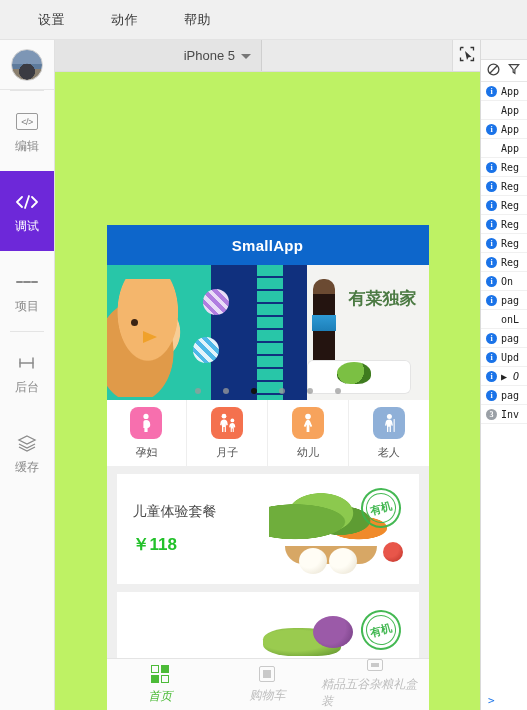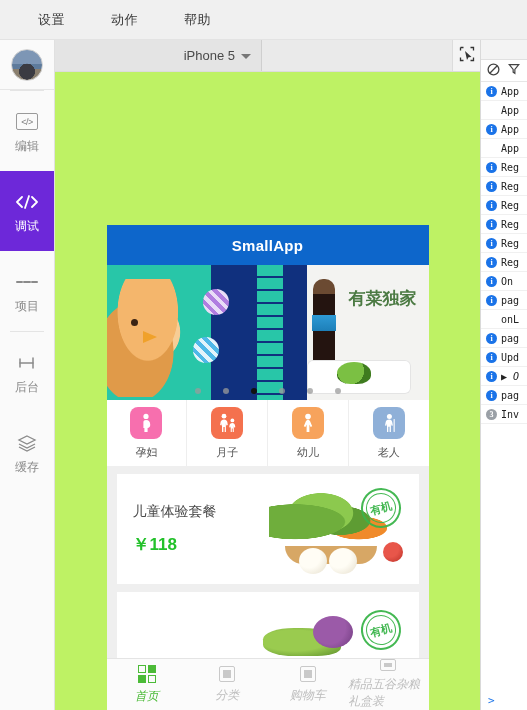--- a/index.html
+++ b/index.html
@@ -401,24 +401,20 @@
               <span class="grid4">
                   <i></i>
                   <i class="f"></i>
                   <i class="f"></i>
                   <i></i>
                 </span>
               <span class="tl">首页</span>
             </div>
             <div class="tab">
               <span class="chip"></span>
-              <span class="tl">分类</span>
-            </div>
-            <div class="tab">
-              <span class="chip"></span>
               <span class="tl">购物车</span>
             </div>
             <div class="tab">
               <span class="chip"></span>
               <span class="tl">精品五谷杂粮礼盒装</span>
             </div>
           </div>
 
         </div>
       </div>

